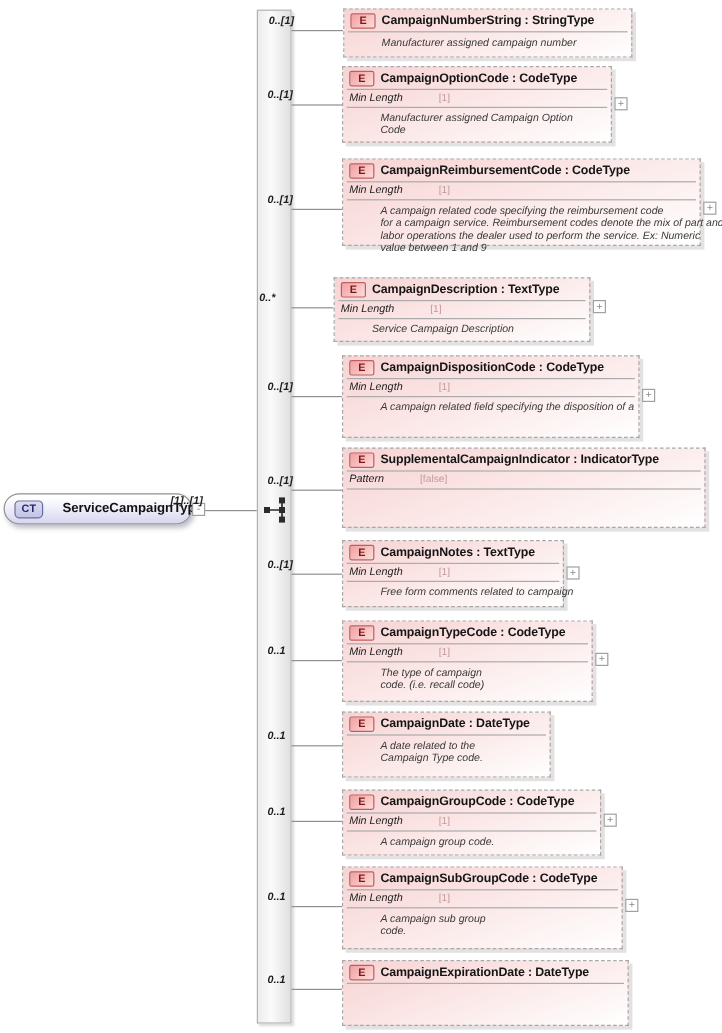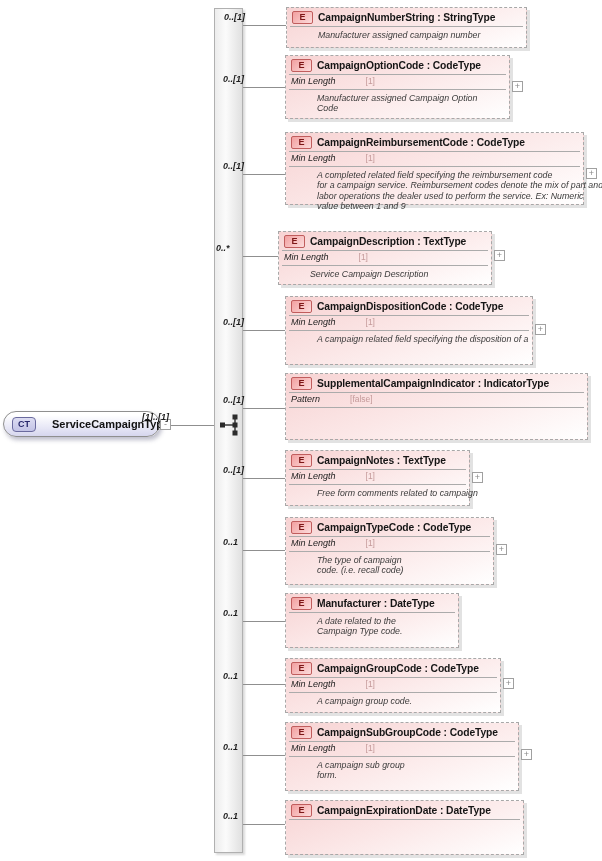--- a/index.html
+++ b/index.html
@@ -127,21 +127,21 @@
           <span class="badge-e">E</span>
           <span class="ebox-title">CampaignReimbursementCode : CodeType</span>
         </div>
         <div class="sep"></div>
         <div class="facet-row">
           <span class="facet-name">Min Length</span>
           <span class="facet-value">[1]</span>
         </div>
         <div class="sep"></div>
         <div class="desc">
-          <div>A completed related field specifying the reimbursement code</div>
+          <div>A campaign related code specifying the reimbursement code</div>
           <div>for a campaign service. Reimbursement codes denote the mix of part and</div>
           <div>labor operations the dealer used to perform the service. Ex: Numeric</div>
           <div>value between 1 and 9</div>
         </div>
       </div>
       <div class="toggle" style="left: 586px; top: 168px;">+</div>
       <div class="hline" style="left: 243px; top: 256px; width: 35px;"></div>
       <div class="card-label" style="left: 216px; top: 243px; width: 58px;">0..*</div>
       <div class="ebox" style="left: 278px; top: 231px; width: 214px; height: 54px;">
         <div class="ebox-header">
@@ -226,21 +226,21 @@
           <div>The type of campaign</div>
           <div>code. (i.e. recall code)</div>
         </div>
       </div>
       <div class="toggle" style="left: 496px; top: 544px;">+</div>
       <div class="hline" style="left: 243px; top: 621px; width: 42px;"></div>
       <div class="card-label" style="left: 223px; top: 608px; width: 58px;">0..1</div>
       <div class="ebox" style="left: 285px; top: 593px; width: 174px; height: 55px;">
         <div class="ebox-header">
           <span class="badge-e">E</span>
-          <span class="ebox-title">Manufacturer : DateType</span>
+          <span class="ebox-title">CampaignDate : DateType</span>
         </div>
         <div class="sep"></div>
         <div class="desc">
           <div>A date related to the</div>
           <div>Campaign Type code.</div>
         </div>
       </div>
       <div class="hline" style="left: 243px; top: 684px; width: 42px;"></div>
       <div class="card-label" style="left: 223px; top: 671px; width: 58px;">0..1</div>
       <div class="ebox" style="left: 285px; top: 658px; width: 216px; height: 55px;">
@@ -267,21 +267,21 @@
           <span class="ebox-title">CampaignSubGroupCode : CodeType</span>
         </div>
         <div class="sep"></div>
         <div class="facet-row">
           <span class="facet-name">Min Length</span>
           <span class="facet-value">[1]</span>
         </div>
         <div class="sep"></div>
         <div class="desc">
           <div>A campaign sub group</div>
-          <div>form.</div>
+          <div>code.</div>
         </div>
       </div>
       <div class="toggle" style="left: 521px; top: 749px;">+</div>
       <div class="hline" style="left: 243px; top: 824px; width: 42px;"></div>
       <div class="card-label" style="left: 223px; top: 811px; width: 58px;">0..1</div>
       <div class="ebox" style="left: 285px; top: 800px; width: 239px; height: 55px;">
         <div class="ebox-header">
           <span class="badge-e">E</span>
           <span class="ebox-title">CampaignExpirationDate : DateType</span>
         </div>

